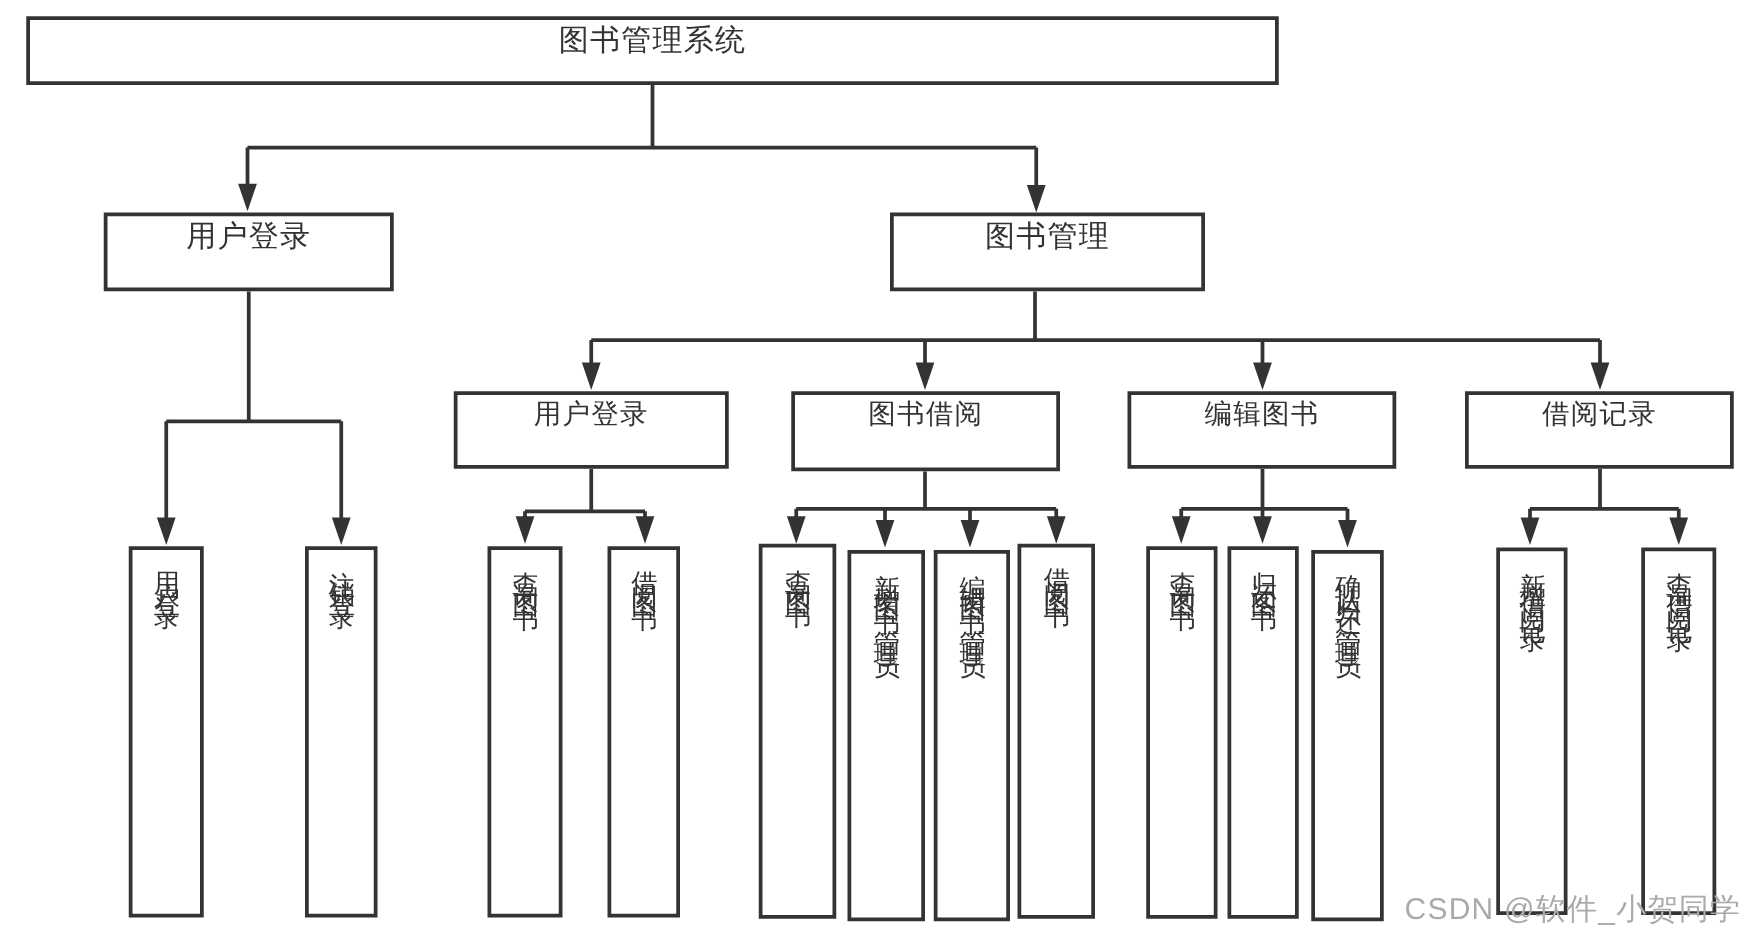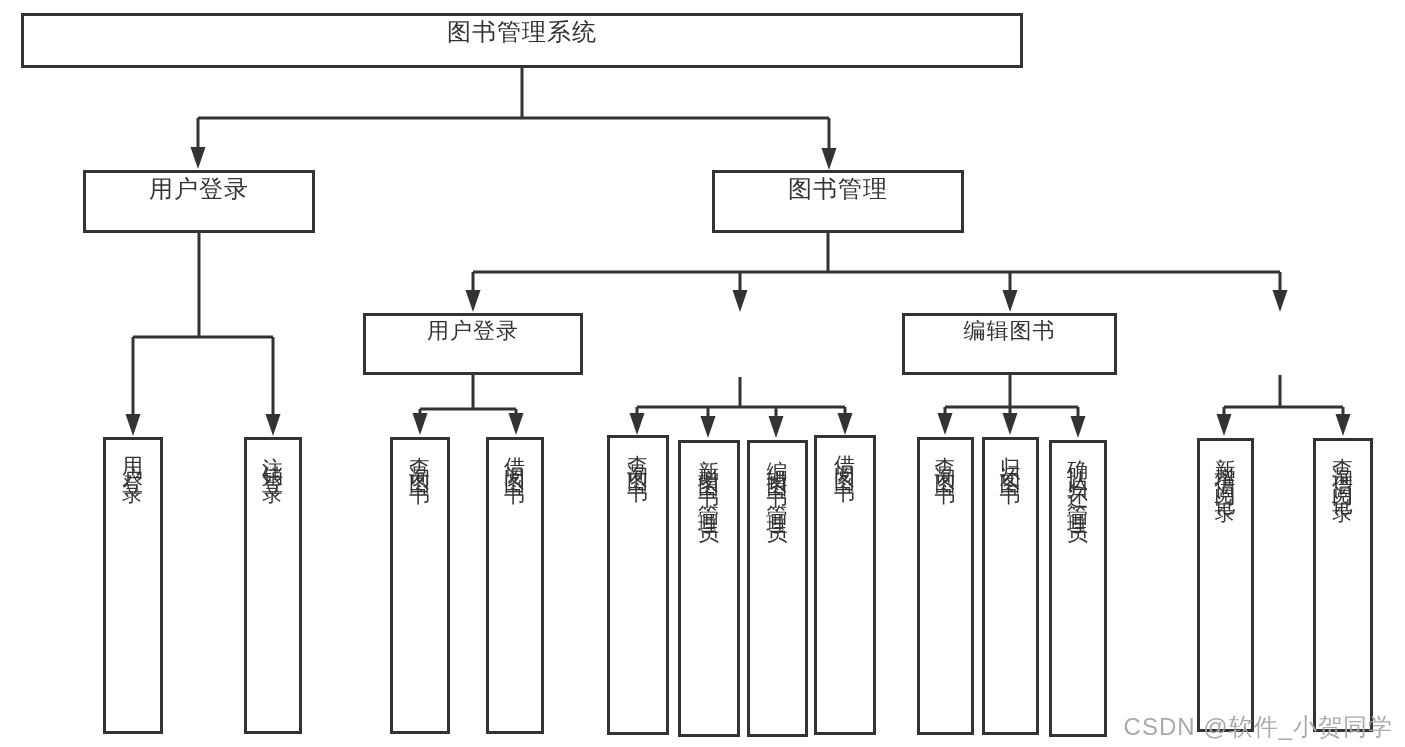--- a/index.html
+++ b/index.html
@@ -111,22 +111,28 @@
   <div class="box" style="left:83px;top:170px;width:232px;height:63px;">
     <span class="hlabel">用户登录</span>
   </div>
   <div class="box" style="left:712px;top:170px;width:252px;height:63px;">
     <span class="hlabel">图书管理</span>
   </div>
 
   <div class="box" style="left:363px;top:313px;width:220px;height:62px;">
     <span class="hlabel l3">用户登录</span>
   </div>
+  <div class="box" style="left:633px;top:313px;width:215px;height:64px;">
+    <span class="hlabel l3">图书借阅</span>
+  </div>
   <div class="box" style="left:902px;top:313px;width:215px;height:62px;">
     <span class="hlabel l3">编辑图书</span>
+  </div>
+  <div class="box" style="left:1172px;top:313px;width:215px;height:62px;">
+    <span class="hlabel l3">借阅记录</span>
   </div>
 
   <div class="box vbox" style="left:103px;top:437px;width:60px;height:297px;">
     <span>用户登录</span>
   </div>
   <div class="box vbox" style="left:244px;top:437px;width:58px;height:297px;">
     <span>注销登录</span>
   </div>
 
   <div class="box vbox" style="left:390px;top:437px;width:60px;height:297px;">

